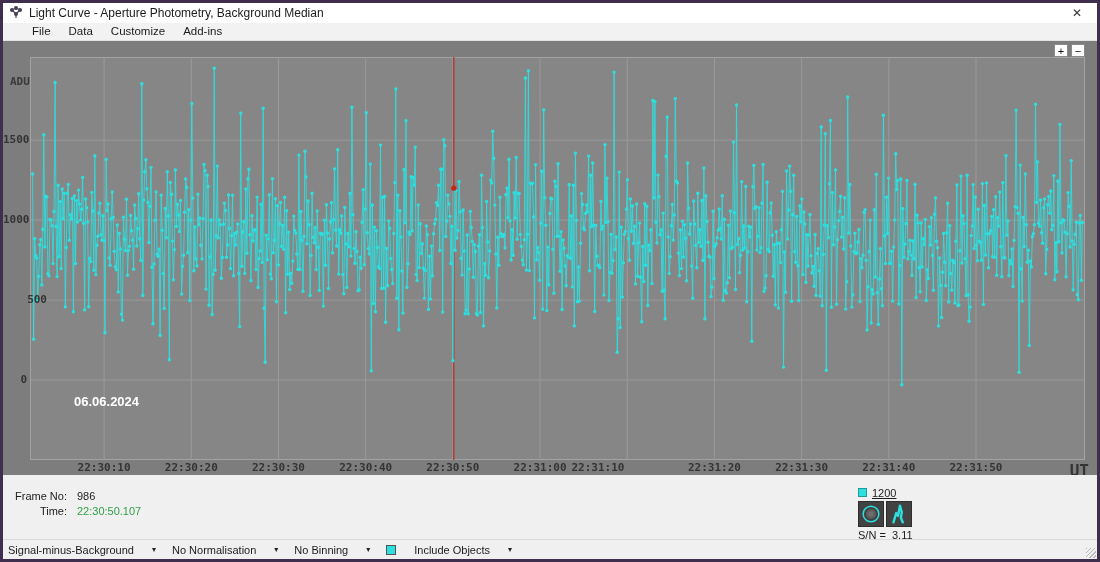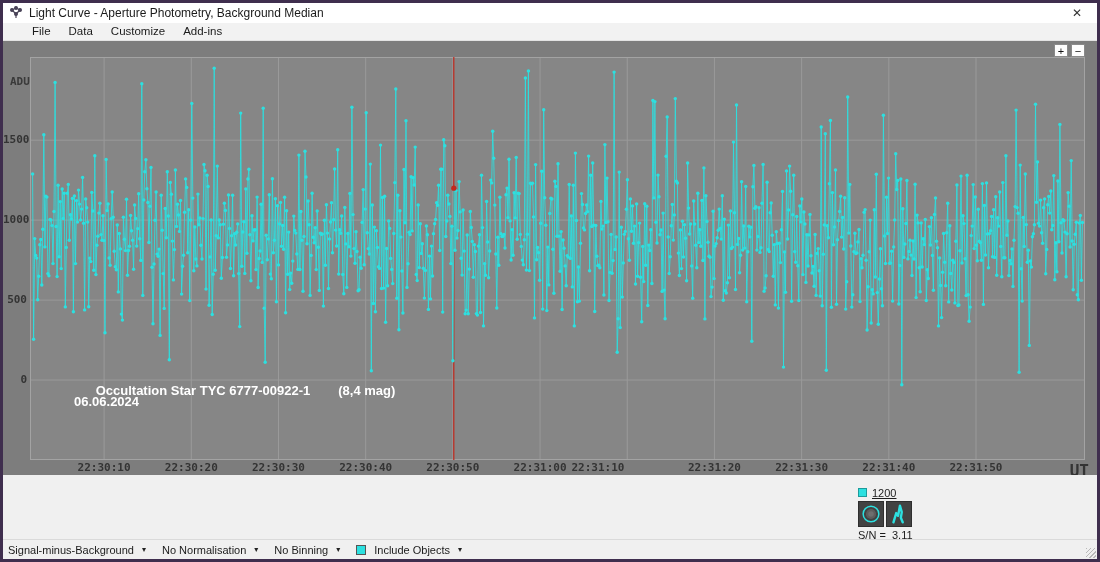--- a/index.html
+++ b/index.html
@@ -43,21 +43,21 @@
   .frame-row .val{padding-left:10px;}
   .legend-block{position:absolute;left:855px;top:11px;font-size:11px;color:#1c1c1c;text-decoration:underline;}
   .legend-row{display:flex;align-items:center;gap:5px;height:13px;}
   .legend-swatch{width:9px;height:9px;border:1px solid #1d9b9b;display:inline-block;}
   .thumb-row{display:flex;gap:2px;margin-top:2px;}
   .thumb{width:26px;height:26px;background:#424242;border:1px solid #2e2e2e;}
   .sn-row{margin-top:2px;white-space:pre;}
   
   .toolbar{height:20px;background:#f0f0f0;border-top:1px solid #dadada;display:flex;align-items:center;
     padding-left:5px;gap:16px;flex:0 0 auto;position:relative;}
-  .tool-item{display:flex;align-items:center;gap:8px;font-size:11px;color:#1b1b1b;}
+  .tool-item{display:flex;align-items:center;gap:18px;font-size:11px;color:#1b1b1b;}
   .tool-caret{font-size:8px;color:#222;line-height:8px;}
   .tool-swatch{width:10px;height:10px;border:1px solid #555;display:inline-block;}
   .resize-grip{position:absolute;right:1px;bottom:1px;width:10px;height:10px;
     background:repeating-linear-gradient(135deg,#b9b9b9 0 1px,transparent 1px 3px);}
 </style>
 </head>
 <body>
 
 <div class="window">
 
@@ -1138,44 +1138,51 @@
           <circle cx="1046.3" cy="165.2" r="1.7"></circle>
           <circle cx="1047.3" cy="237.7" r="1.7"></circle>
           <circle cx="1048.3" cy="242.7" r="1.7"></circle>
           <circle cx="1049.3" cy="166.0" r="1.7"></circle>
           <circle cx="1050.3" cy="158.5" r="1.7"></circle>
           <circle cx="1051.4" cy="223.3" r="1.7"></circle>
           <circle cx="1052.4" cy="165.5" r="1.7"></circle>
         </g>
         <circle cx="423.8048347107438" cy="131.13492063492063" r="2.6" fill="#c2281c"></circle>
       </svg>
-    <div class="chart-annotation ann-line1">
-      <span>Occultation Star TYC 6777-00922-1</span><span class="ann-mag">(8,4 mag)</span>
-    </div>
     <div class="chart-annotation ann-date">06.06.2024</div>
     <span class="x-unit">UT</span>
   <span class="x-tick" style="left: 101.112px;">22:30:10</span>
       <span class="x-tick" style="left: 188.302px;">22:30:20</span>
       <span class="x-tick" style="left: 275.492px;">22:30:30</span>
       <span class="x-tick" style="left: 362.682px;">22:30:40</span>
       <span class="x-tick" style="left: 449.872px;">22:30:50</span>
       <span class="x-tick" style="left: 537.062px;">22:31:00</span>
       <span class="x-tick" style="left: 595px;">22:31:10</span>
       <span class="x-tick" style="left: 711.442px;">22:31:20</span>
       <span class="x-tick" style="left: 798.632px;">22:31:30</span>
       <span class="x-tick" style="left: 885.822px;">22:31:40</span>
       <span class="x-tick" style="left: 973.012px;">22:31:50</span>
       <span class="y-tick" style="top: 92.1587px;">1500</span>
       <span class="y-tick" style="top: 172.119px;">1000</span>
-      <span class="y-tick" style="top: 252.079px;">500</span>
+      <span class="y-tick" style="top: 252.079px; margin-left: 20px;">500</span>
       <span class="y-tick" style="top: 332.04px;">0</span>
       <span class="y-tick" style="top: 412px; margin-top: 22px;">-500</span>
     </div>
 
   <div class="status-region">
+    <div class="frame-block">
+      <div class="frame-row">
+        <span class="lbl">Frame No:</span>
+        <span class="val">986</span>
+      </div>
+      <div class="frame-row">
+        <span class="lbl">Time:</span>
+        <span class="val" id="timeValue" style="color: rgb(47, 158, 68);">22:30:50.107</span>
+      </div>
+    </div>
     <div class="legend-block">
       <div class="legend-row">
         <span class="legend-swatch" id="legendSwatch" style="background: rgb(44, 224, 224);"></span>
         <span>1200</span>
       </div>
       <div class="thumb-row">
         <svg class="thumb" viewBox="0 0 26 26">
           <rect x="0" y="0" width="26" height="26" fill="#424242"></rect>
           <circle cx="13" cy="13" r="5.5" fill="#5d5d5d"></circle>
           <circle cx="13" cy="13" r="3" fill="#6e6e6e"></circle>

